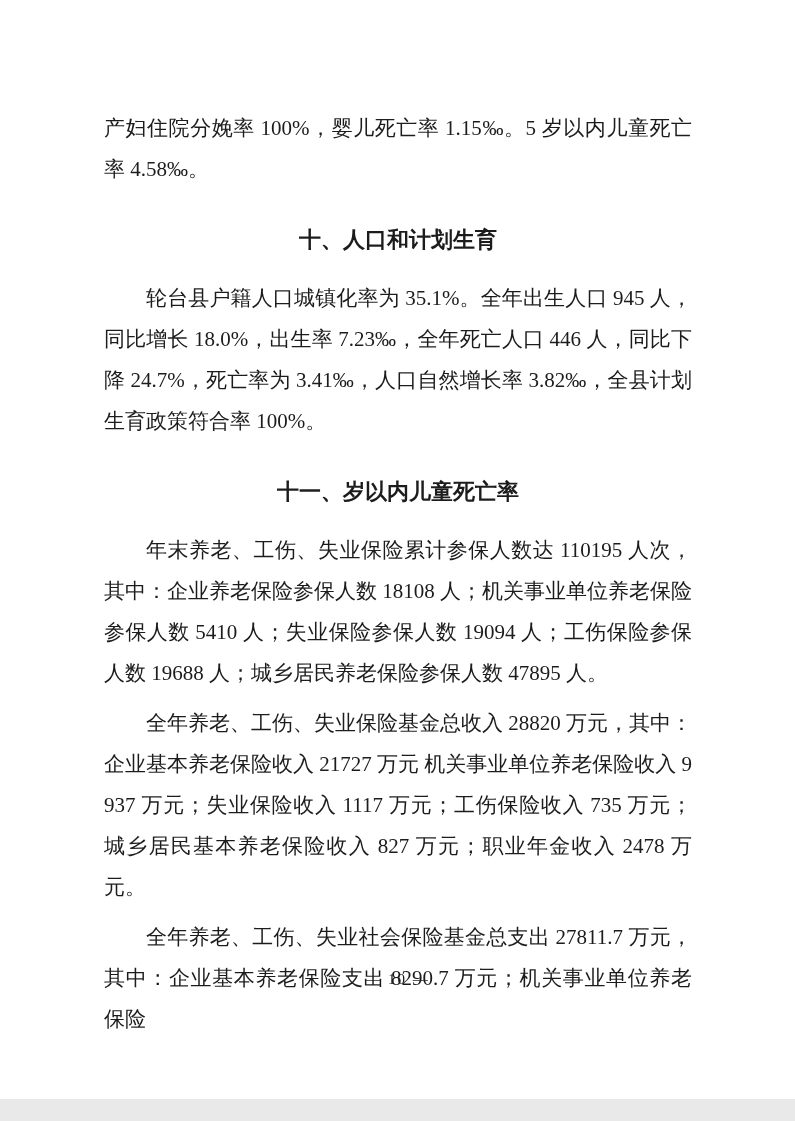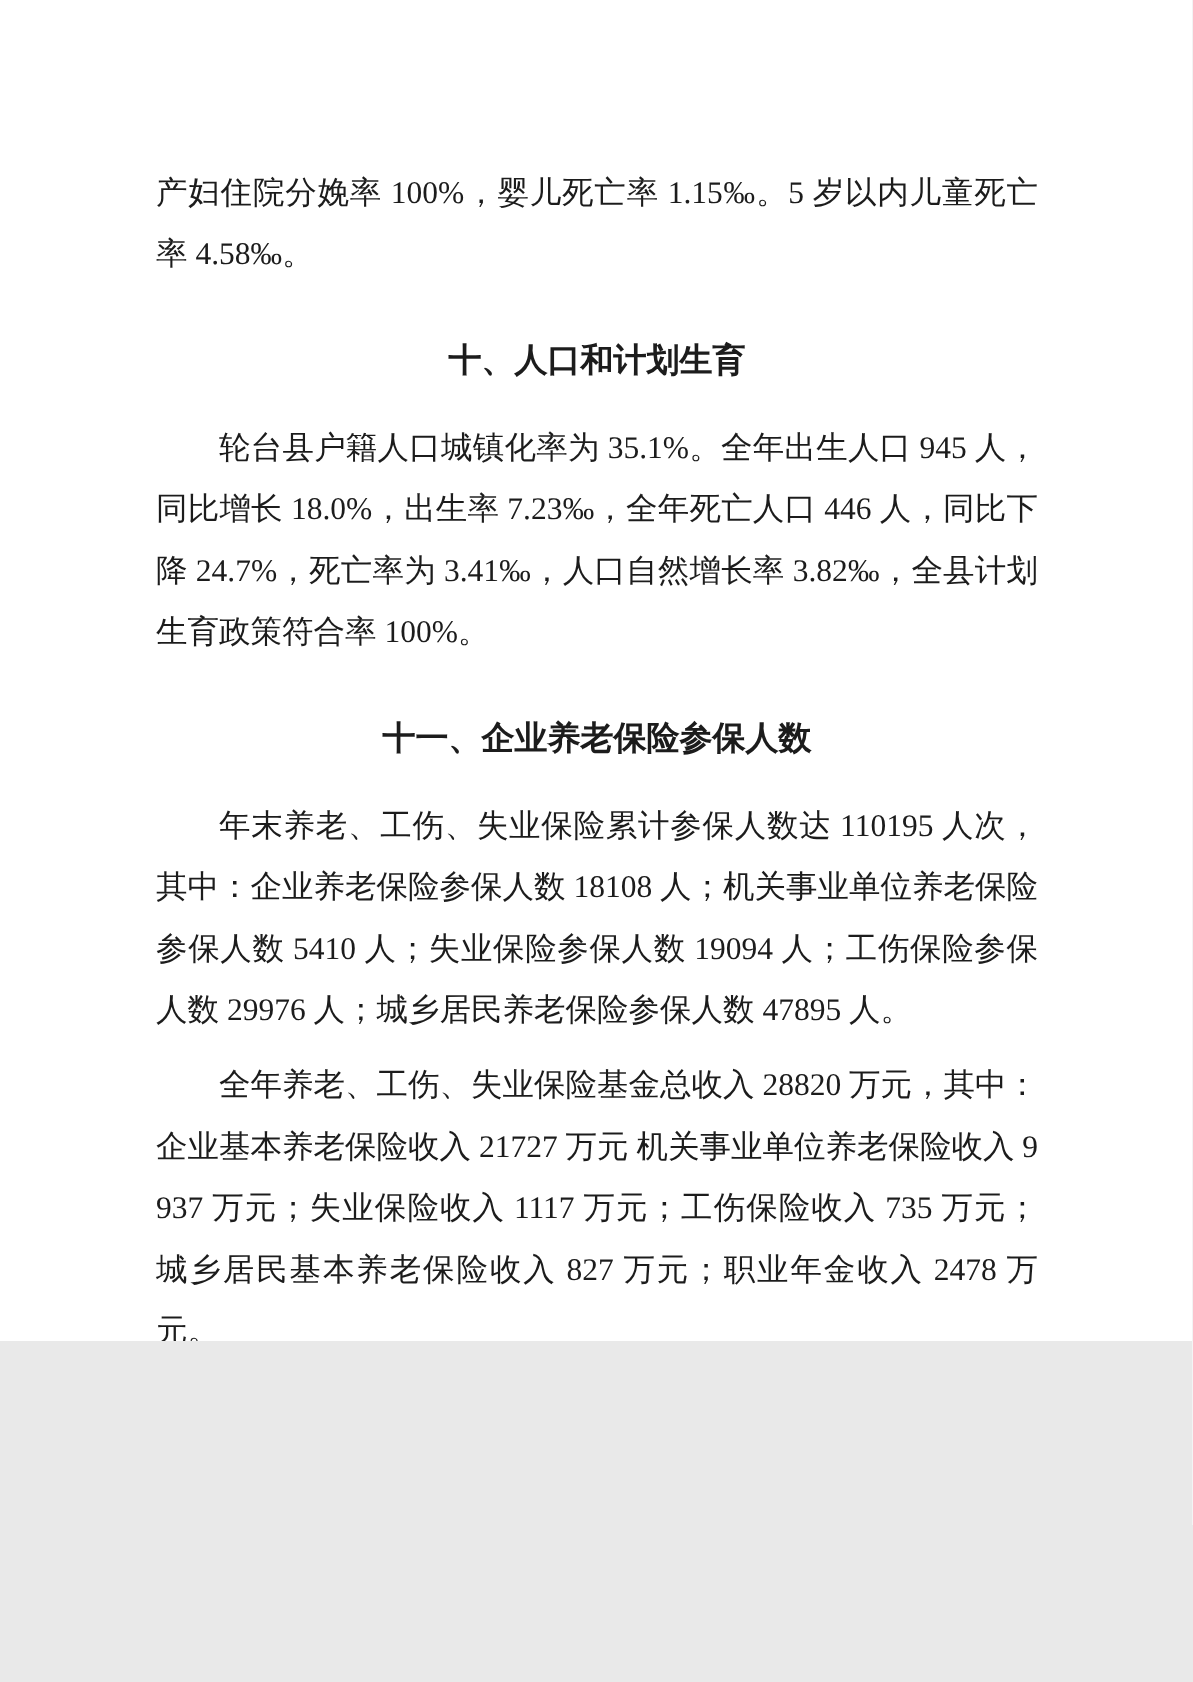--- a/index.html
+++ b/index.html
@@ -4,21 +4,21 @@
 <title>Document Page</title>
 <style>
   html, body {
     margin: 0;
     padding: 0;
     background: #e9e9e9;
   }
   .page {
     position: relative;
     width: 795px;
-    height: 894px;
+    height: 1099px;
     margin: 0 auto;
     background: #ffffff;
     overflow: hidden;
     font-family: "Liberation Serif", "DejaVu Serif", serif;
     color: #1c1c1c;
   }
   .content {
     box-sizing: border-box;
     padding: 108px 103px 0 104px;
   }
@@ -57,24 +57,24 @@
 <body>
 
 <div class="page">
   <main class="content">
     <p class="para continued">产妇住院分娩率 100%，婴儿死亡率 1.15‰。5 岁以内儿童死亡率 4.58‰。</p>
 
     <h2 class="heading">十、人口和计划生育</h2>
 
     <p class="para">轮台县户籍人口城镇化率为 35.1%。全年出生人口 945 人，同比增长 18.0%，出生率 7.23‰，全年死亡人口 446 人，同比下降 24.7%，死亡率为 3.41‰，人口自然增长率 3.82‰，全县计划生育政策符合率 100%。</p>
 
-    <h2 class="heading">十一、企业养老保险参保人数</h2>
+    <h2 class="heading">十一、岁以内儿童死亡率</h2>
 
 
-    <p class="para">年末养老、工伤、失业保险累计参保人数达 110195 人次，其中：企业养老保险参保人数 18108 人；机关事业单位养老保险参保人数 5410 人；失业保险参保人数 19094 人；工伤保险参保人数 29976 人；城乡居民养老保险参保人数 47895 人。</p>
+    <p class="para">年末养老、工伤、失业保险累计参保人数达 110195 人次，其中：企业养老保险参保人数 18108 人；机关事业单位养老保险参保人数 5410 人；失业保险参保人数 19094 人；工伤保险参保人数 19688 人；城乡居民养老保险参保人数 47895 人。</p>
 
     <p class="para">全年养老、工伤、失业保险基金总收入 28820 万元，其中：企业基本养老保险收入 21727 万元 机关事业单位养老保险收入 9937 万元；失业保险收入 1117 万元；工伤保险收入 735 万元；城乡居民基本养老保险收入 827 万元；职业年金收入 2478 万元。</p>
 
     <p class="para">全年养老、工伤、失业社会保险基金总支出 27811.7 万元，其中：企业基本养老保险支出 8290.7 万元；机关事业单位养老保险</p>
   </main>
 
   <footer class="footer">
     <span>— 10 —</span>
   </footer>
 </div>

